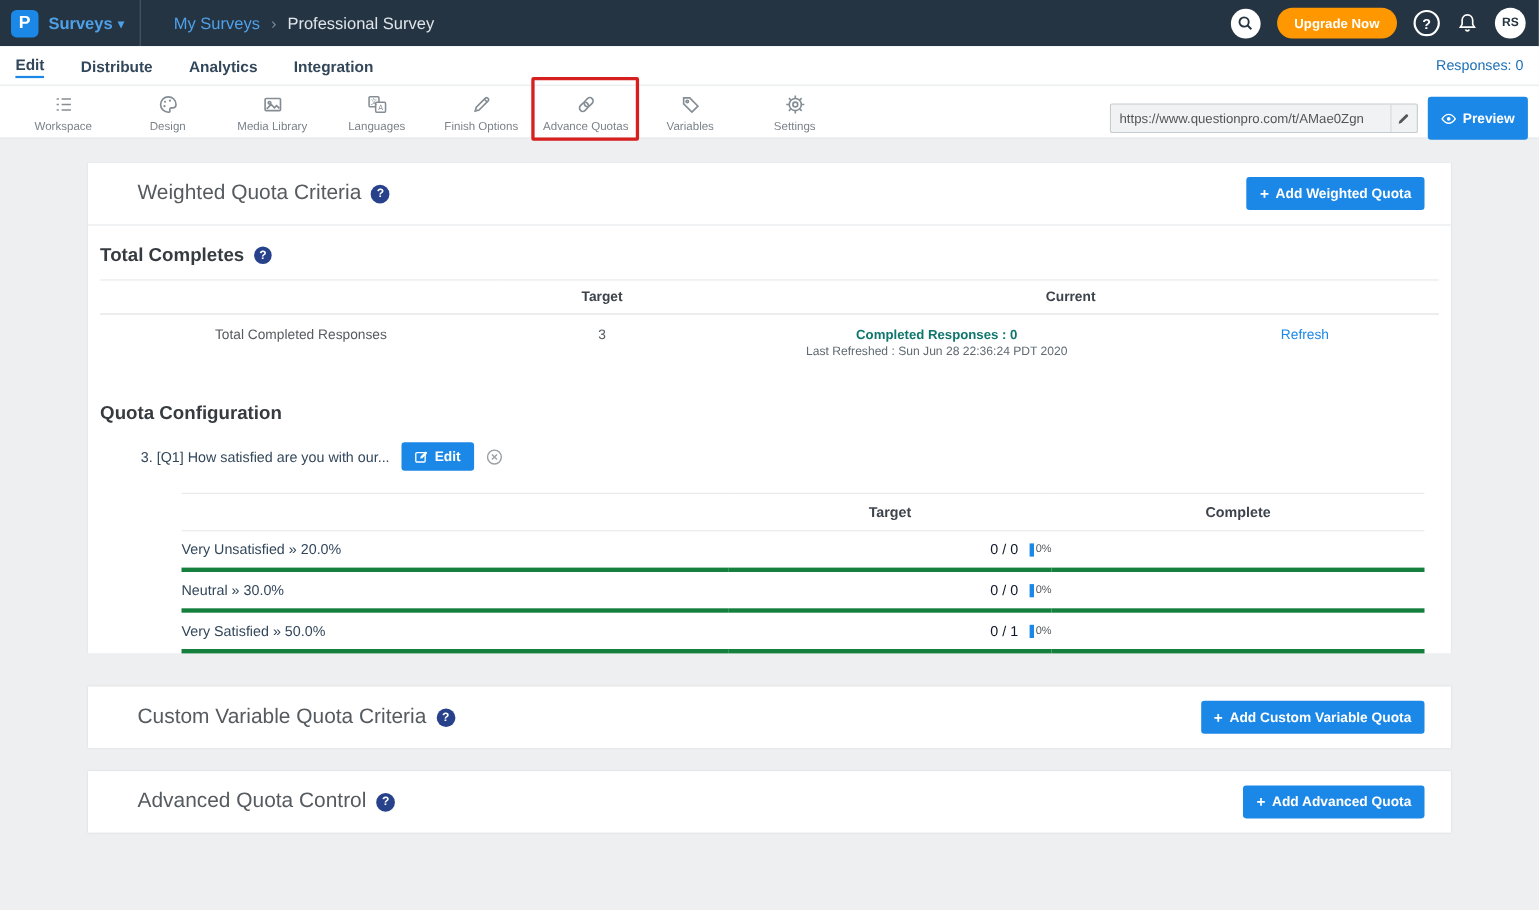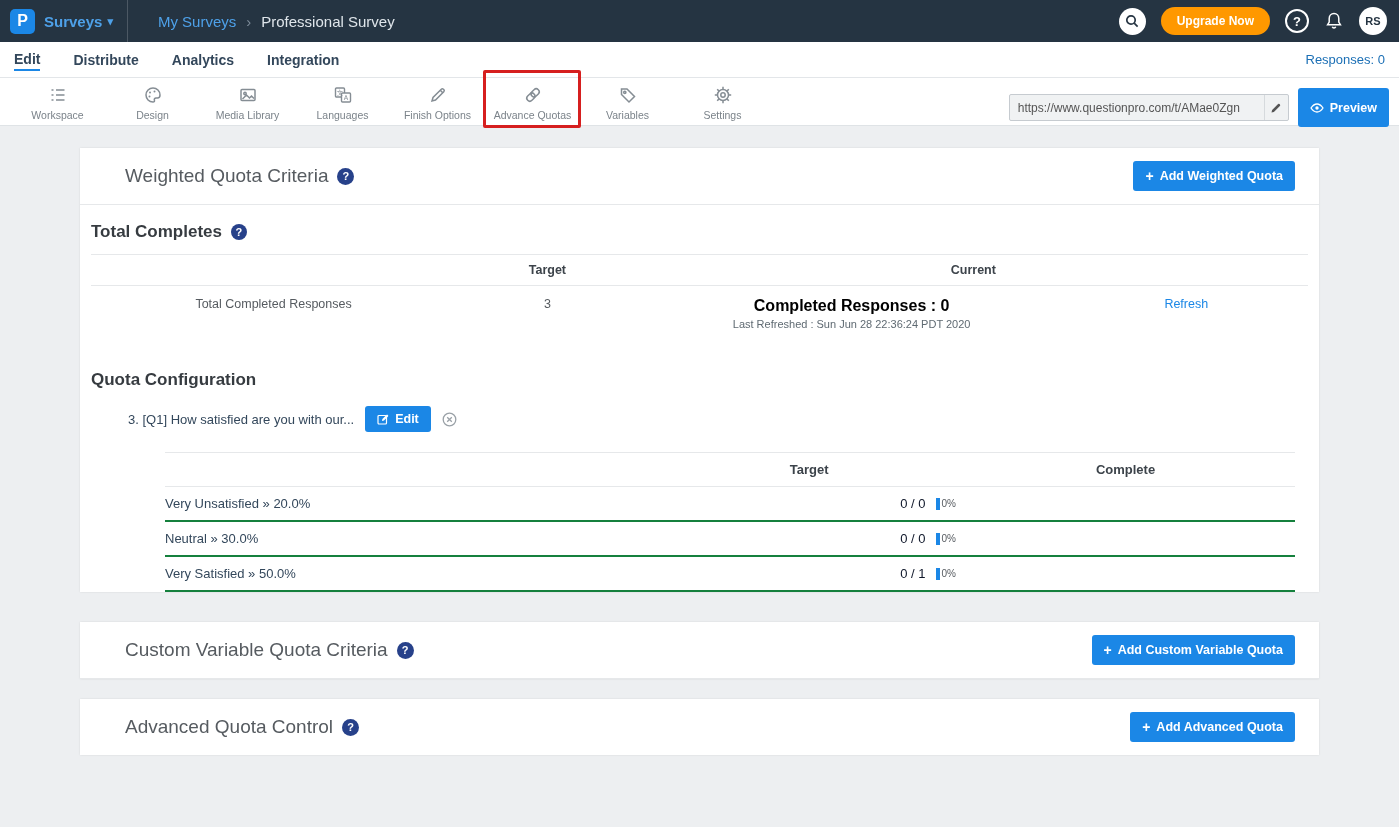--- a/index.html
+++ b/index.html
@@ -51,39 +51,39 @@
   .add-btn { margin-left:auto; height:30px; font-size:12.5px; }
   .plus { font-size:14px; font-weight:bold; }
   .divider { height:1px; background:#e6e8ea; }
 
   .section-title { display:flex; align-items:center; font-size:17px; font-weight:bold; color:#363b40; padding:17px 11px 0; }
   .section-title .help-dot { width:16px; height:16px; }
 
   table.totals { width:calc(100% - 22px); margin:12px 11px 0; border-collapse:collapse; }
   table.totals th { font-size:12.5px; font-weight:bold; color:#3c434a; text-align:center; padding:8px 0; border-top:1px solid #e6e8ea; border-bottom:1px solid #e6e8ea; }
   table.totals td { text-align:center; padding:11px 0 16px; font-size:12.5px; color:#565b60; vertical-align:top; }
-  .cur-line1 { font-size:16px; font-weight:bold; color:#000000; }
+  .cur-line1 { font-size:12px; font-weight:bold; color:#0f766e; }
   .cur-line2 { font-size:11px; color:#5f6a72; margin-top:3px; }
   .link { color:#1b87e6; cursor:pointer; text-decoration:none; }
 
   .note-bar { background:#fdf7e2; display:flex; align-items:center; padding:11px 0; margin-top:4px; }
   .note-icon { margin-left:25px; flex:0 0 auto; }
   .note-text { margin-left:38px; font-size:13.5px; color:#44484c; }
 
   .qc-question { display:flex; align-items:center; gap:11px; margin:16px 0 0 48px; }
   .qc-label { font-size:13px; color:#33475b; }
   .edit-btn { height:26px; font-size:12.5px; }
   .remove-icon { cursor:pointer; display:flex; }
 
   table.quota { width:calc(100% - 109px); margin:20px 24px 30px 85px; border-collapse:collapse; }
   table.quota th { font-size:13px; font-weight:bold; color:#3c434a; padding:9px 0; border-top:1px solid #e6e8ea; border-bottom:1px solid #e6e8ea; text-align:center; }
   table.quota th.col-label { width:44%; }
   table.quota th.col-target { width:26%; }
   table.quota th.col-complete { width:30%; }
-  table.quota td { padding:9px 0; border-bottom:2px solid #15803d; font-size:13px; color:#33475b;margin-top:48px; }
+  table.quota td { padding:9px 0; border-bottom:4px solid #15803d; font-size:13px; color:#33475b;margin-top:48px; }
   td.q-label { text-align:left; padding-left:10px; }
   td.q-target { text-align:right; padding-right:25px; }
   .target-group { display:inline-flex; align-items:center; gap:10px; }
   .target-val { color:#0f172a; }
   .mini-progress { display:inline-flex; align-items:center; gap:2px; }
   .mini-bar { width:4px; height:12px; background:#1b87e6; display:inline-block; }
   .mini-pct { font-size:10px; color:#565b60; }
 
   .empty-row { padding:15px 11px 22px; font-size:13.5px; color:#565b60; font-style:italic; }
   .empty-row .link { font-style:normal; font-weight:bold; color:#1b6fb5; }

